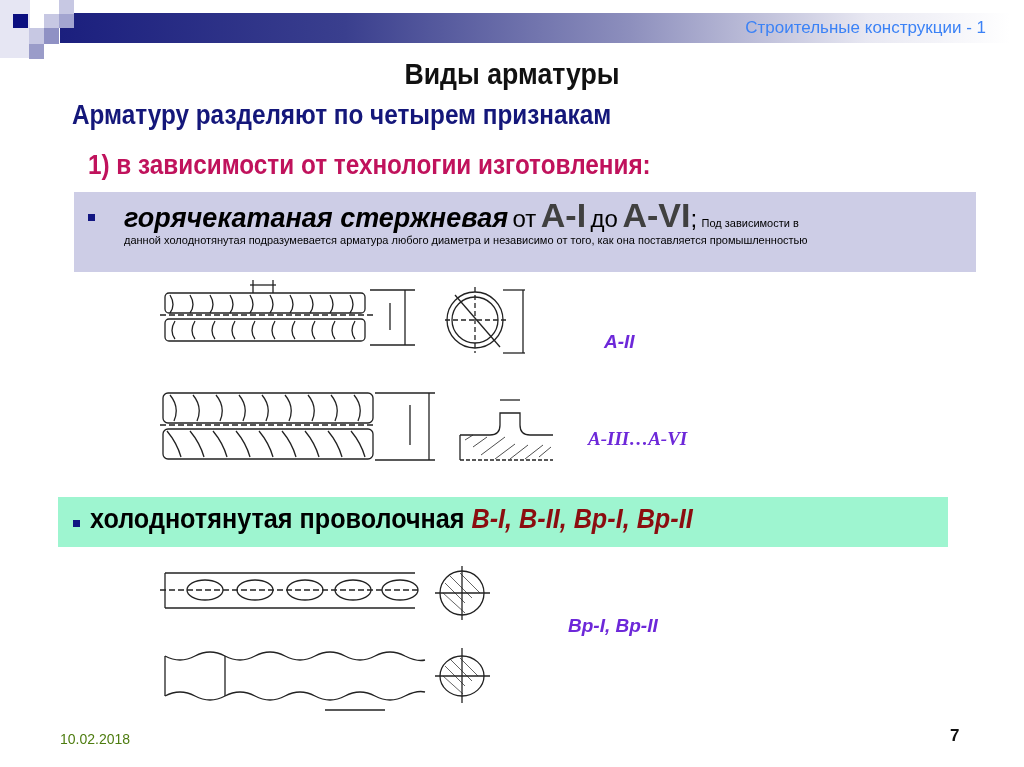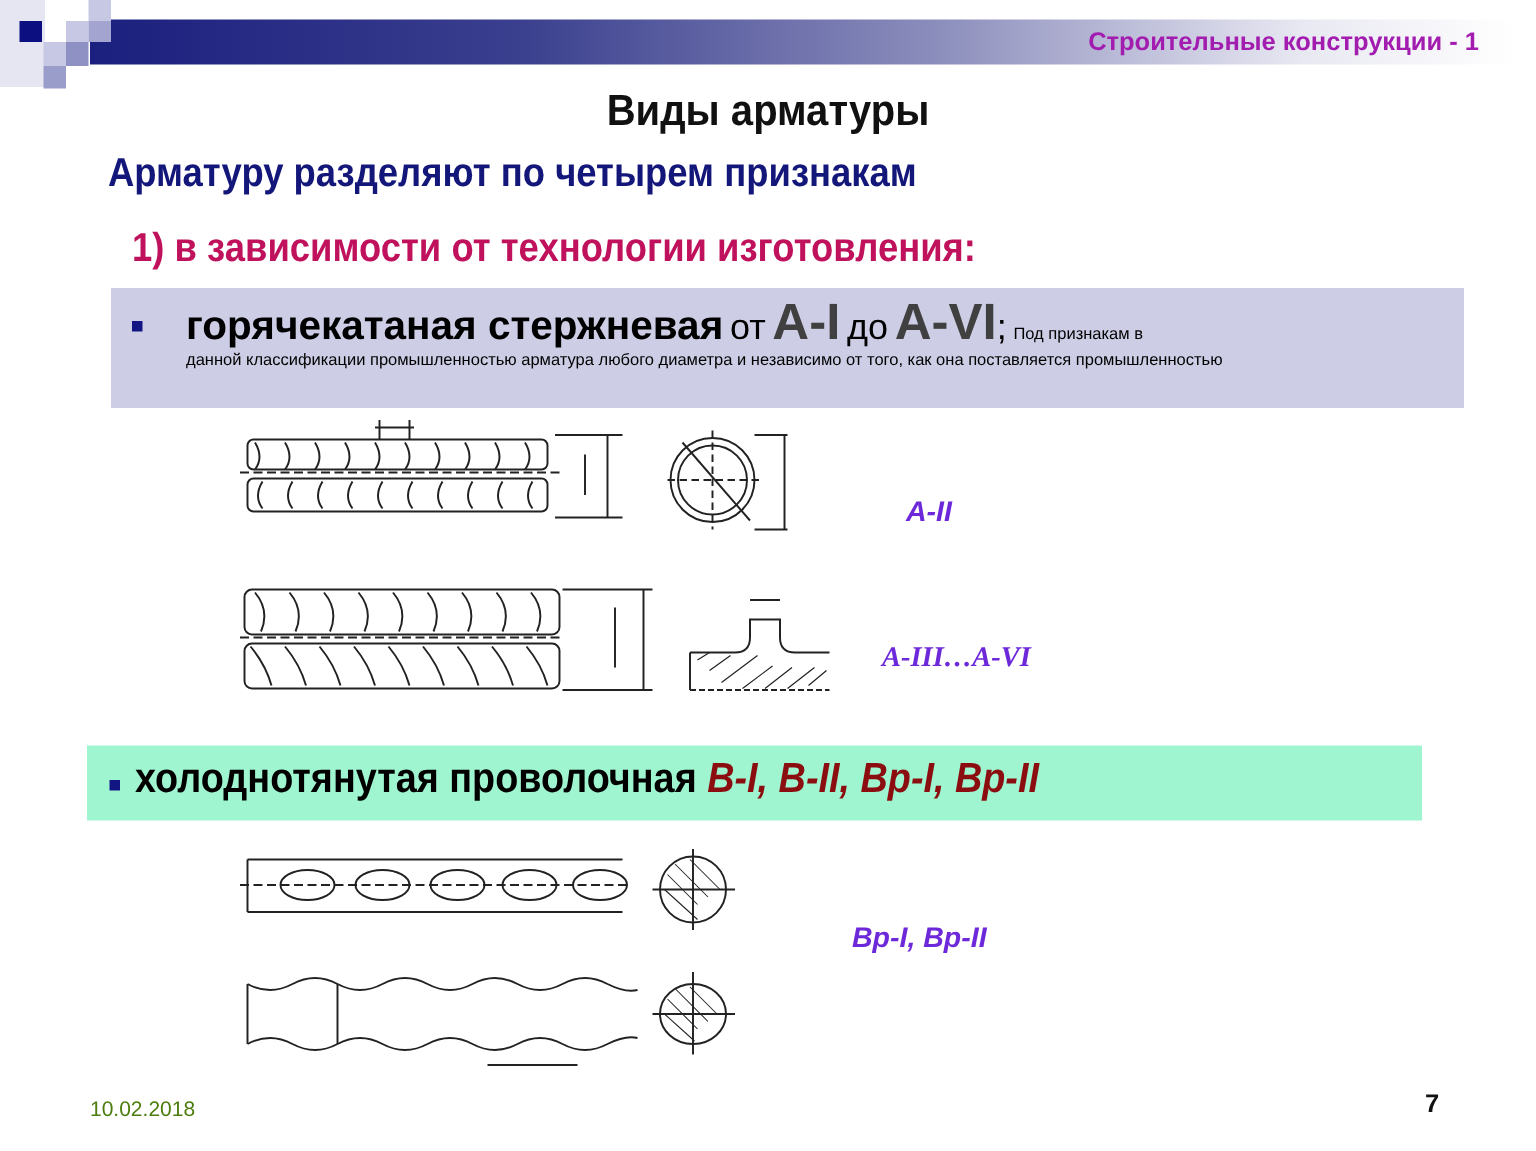--- a/index.html
+++ b/index.html
@@ -2,28 +2,28 @@
 <html><head>
 <meta charset="utf-8">
 <style>
   html, body { margin:0; padding:0; }
   body { width:1024px; height:767px; position:relative; overflow:hidden; background:#ffffff; font-family:"Liberation Sans", sans-serif; }
   .abs { position:absolute; }
   
   .hdr-bar { left:60px; top:13px; width:950px; height:30px;
     background:linear-gradient(to right, #1b1f7e 0%, #3a3f8e 30%, #8d8fbd 60%, #e8e8f2 85%, #ffffff 100%); }
   .sq { position:absolute; }
-  .deck-title { right:38px; top:13px; height:28px; line-height:30px; font-size:17px; font-weight:bold; color:#a21caf; }
+  .deck-title { right:38px; top:13px; height:28px; line-height:30px; font-size:17px; font-weight:normal; color:#3b82f6; }
   .slide-title { left:0; width:1024px; top:58px; text-align:center; font-size:29px; font-weight:bold; color:#111; transform:scaleX(0.92); transform-origin:center; }
   .subtitle { left:72px; top:100px; font-size:27px; font-weight:bold; color:#14177a; transform:scaleX(0.9); transform-origin:left; white-space:nowrap; }
   .criterion { left:88px; top:150px; font-size:27px; font-weight:bold; color:#c0125c; transform:scaleX(0.9); transform-origin:left; white-space:nowrap; }
   .box1 { left:74px; top:192px; width:902px; height:80px; background:#cdcde6; }
   .bullet-sq { width:7px; height:7px; background:#121682; }
   .b1-line1 { left:124px; top:196px; white-space:nowrap; color:#000; }
-  .b1-big { font-size:27px; font-weight:bold; }
+  .b1-big { font-size:27px; font-weight:bold;font-style:italic; }
   .b1-mid { font-size:24px; font-weight:normal; }
   .b1-red { font-size:34px; font-weight:bold; color:#404040; }
   .b1-small { font-size:11px; font-weight:normal; }
   .b1-line2 { left:124px; top:234px; font-size:11px; color:#000; white-space:nowrap; }
   .grade { font-size:19px; font-weight:bold; font-style:italic; color:#6d28d9; white-space:nowrap; }
   .box2 { left:58px; top:497px; width:890px; height:50px; background:#9ef5d0; }
   .b2-text { left:90px; top:503px; font-size:28px; font-weight:bold; color:#000; white-space:nowrap; transform:scaleX(0.9); transform-origin:left; }
   .b2-red { font-style:italic; color:#8b0d10; }
   .footer-date { left:60px; top:731px; font-size:14px; color:#4d7c0f; }
   .footer-page { left:950px; top:726px; font-size:17px; font-weight:bold; color:#111; }
@@ -51,23 +51,23 @@
 <div class="abs criterion">1) в зависимости от технологии изготовления:</div>
 
 <div class="abs box1"></div>
 <div class="abs bullet-sq" style="left:88px;top:214px;"></div>
 <div class="abs b1-line1">
   <span class="b1-big">горячекатаная стержневая</span>
   <span class="b1-mid">от</span>
   <span class="b1-red">А-I</span>
   <span class="b1-mid">до</span>
   <span class="b1-red">А-VI</span><span class="b1-mid">;</span>
-  <span class="b1-small">Под признакам в</span>
+  <span class="b1-small">Под зависимости в</span>
 </div>
-<div class="abs b1-line2">данной классификации промышленностью арматура любого диаметра и независимо от того, как она поставляется промышленностью</div>
+<div class="abs b1-line2">данной холоднотянутая подразумевается арматура любого диаметра и независимо от того, как она поставляется промышленностью</div>
 
 <svg style="left:155px;top:275px;" width="380" height="100" viewBox="0 0 380 100">
   <g class="drw">
     <line x1="5" y1="40" x2="220" y2="40" stroke-dasharray="6,3"></line>
     <rect x="10" y="18" width="200" height="20" rx="4"></rect>
     <rect x="10" y="44" width="200" height="22" rx="4"></rect>
     <g>
       <path d="M15 20 q6 10 0 18 M35 20 q6 10 0 18 M55 20 q6 10 0 18 M75 20 q6 10 0 18 M95 20 q6 10 0 18 M115 20 q6 10 0 18 M135 20 q6 10 0 18 M155 20 q6 10 0 18 M175 20 q6 10 0 18 M195 20 q6 10 0 18"></path>
       <path d="M20 46 q-6 10 0 18 M40 46 q-6 10 0 18 M60 46 q-6 10 0 18 M80 46 q-6 10 0 18 M100 46 q-6 10 0 18 M120 46 q-6 10 0 18 M140 46 q-6 10 0 18 M160 46 q-6 10 0 18 M180 46 q-6 10 0 18 M200 46 q-6 10 0 18"></path>
     </g>

